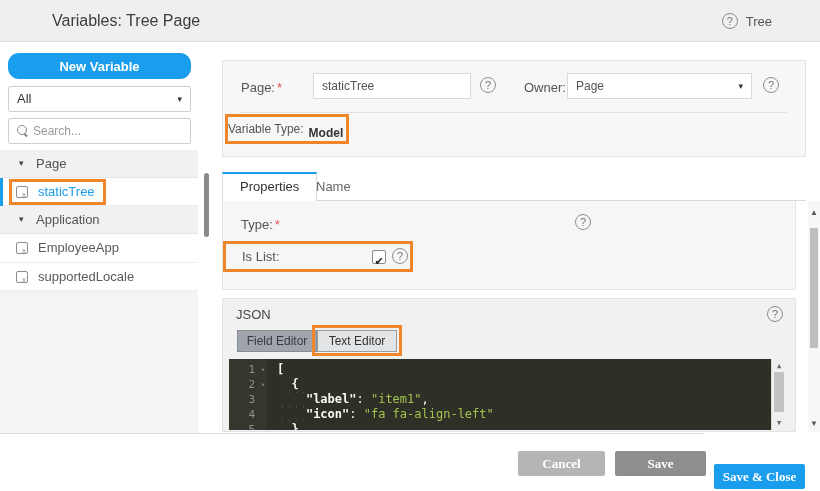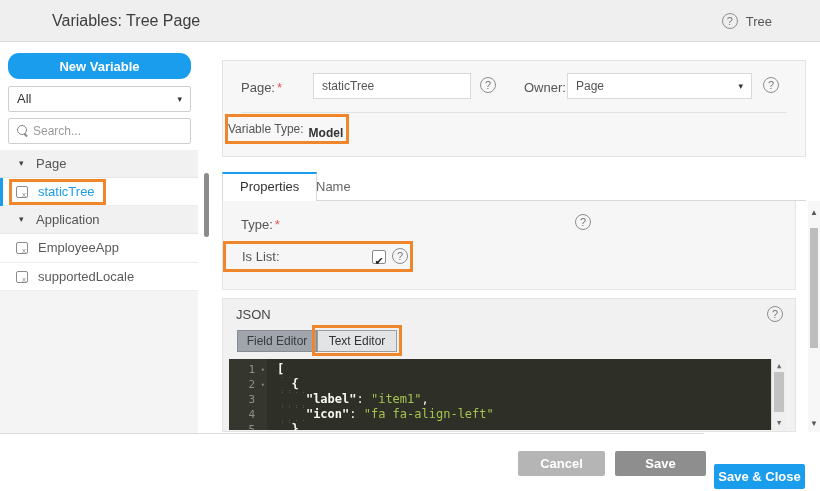--- a/index.html
+++ b/index.html
@@ -83,21 +83,21 @@
   .ed-scroll { position:absolute; right:0; top:0; width:15px; height:100%; background:#efefef; border-left:1px solid #d9d9d9; }
   .ed-arrow { position:absolute; left:0; width:100%; text-align:center; font-size:7px; color:#666; cursor:pointer; }
   .ed-thumb { position:absolute; left:2px; right:2px; top:13px; height:40px; background:#c2c2c2; cursor:pointer; }
 
   
   .main-scroll { position:absolute; left:808px; top:201px; width:12px; height:231px; background:#f7f7f7; }
   .ms-arrow { position:absolute; left:0; width:100%; text-align:center; font-size:8px; color:#555; cursor:pointer; }
   .ms-thumb { position:absolute; left:2px; width:8px; top:27px; height:120px; background:#bdbdbd; cursor:pointer; }
 
   
-  .footer { position:absolute; left:0; top:433px; width:704px; height:58px; background:#fff; border-top:1px solid #dcdcdc; }
+  .footer { position:absolute; left:0; top:433px; width:704px; height:58px; background:#fff; border-top:1px solid #dcdcdc;font-family:Liberation Serif, serif; }
   .fbtn { position:absolute; top:17px; height:25px; border:none; border-radius:2px; color:#fff; font-size:13px; font-weight:bold; font-family:inherit; cursor:pointer; }
   .btn-cancel { left:518px; width:87px; background:#b5b5b5; }
   .btn-save { left:615px; width:91px; background:#8e8e8e; }
   .btn-saveclose { left:714px; width:91px; background:var(--accent,#1b9ded);margin-top:13px; }
 </style>
 </head>
 <body>
 
 <div class="app">
 

